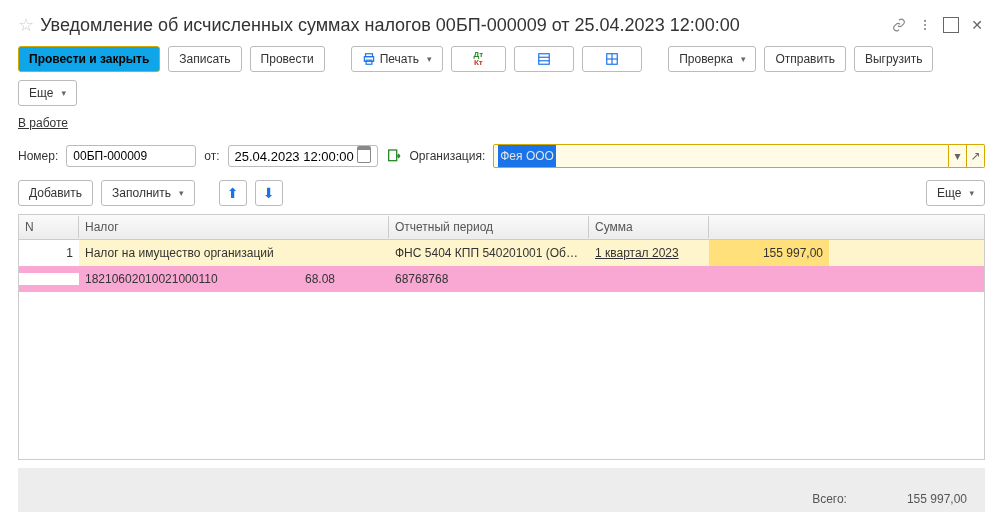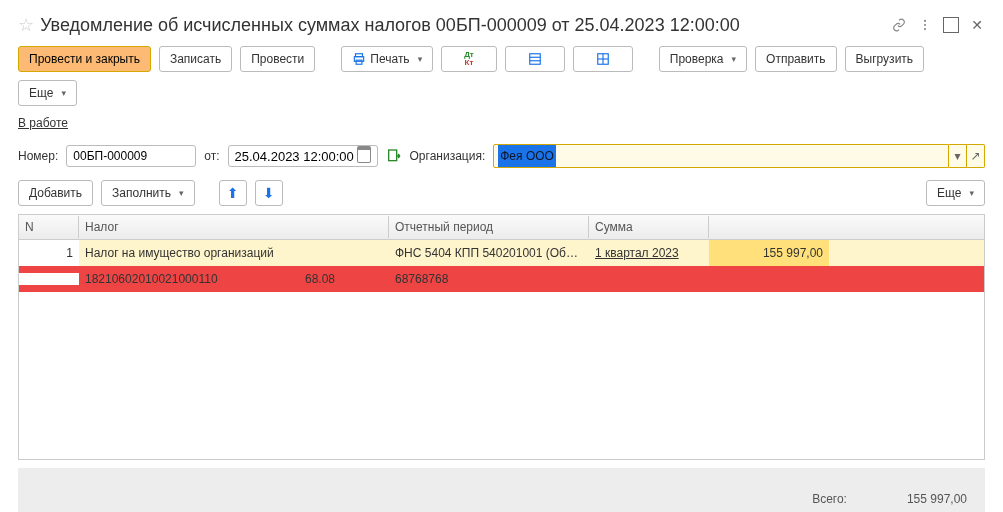--- a/index.html
+++ b/index.html
@@ -4,46 +4,46 @@
   <style>
     * { box-sizing: border-box; margin: 0; padding: 0; font-family: Arial, sans-serif; }
     body { font-size: 12px; color: #333; background:#fff; padding:14px 18px 10px; width:1003px; }
     .header-row { display:flex; align-items:center; margin-bottom:10px; }
     .header-row .title { flex:1; font-size:18px; color:#333; display:flex; align-items:center; }
     .star-icon { font-size:18px; color:#ccc; margin-right:6px; }
     .win-icons { display:flex; gap:10px; align-items:center; color:#666; }
     .win-icons span { cursor:pointer; font-size:14px; display:inline-flex; align-items:center; justify-content:center; width:16px; height:16px;}
     .toolbar-row { display:flex; gap:8px; align-items:center; margin-bottom:10px; flex-wrap:wrap; }
     .btn { background:#fff; border:1px solid #bbb; border-radius:3px; padding:4px 10px; cursor:pointer; font-size:12px; color:#333; height:26px; display:inline-flex; align-items:center; gap:4px; }
-    .btn-primary { background:#fdba74; border-color:#d4a800; color:#000; font-weight:normal; }
+    .btn-primary { background:#0ea5e9; border-color:#d4a800; color:#000; font-weight:bold; }
     .btn-icon-only { padding:3px 22px; }
     .btn-more::after { content:"▾"; font-size:9px; margin-left:4px; color:#666;}
     .status-link { text-decoration:underline; color:#333; cursor:pointer; display:inline-block; margin-bottom:14px; }
     .fields-row { display:flex; align-items:center; gap:8px; margin-bottom:12px; }
     .fields-row label { color:#333; }
     .input { border:1px solid #bbb; border-radius:3px; height:22px; padding:2px 6px; font-size:12px; background:#fff; }
     .input-num { width:130px; }
     .input-date { width:150px; display:inline-flex; align-items:center; justify-content:space-between;}
     .cal-icon::before { content:""; display:inline-block; width:12px; height:12px; border:1px solid #888; border-top:4px solid #888; border-radius:2px;}
     .org-wrap { flex:1; display:flex; align-items:stretch; }
     .org-input { flex:1; border:1px solid #d4a800; background:#fffbe6; border-radius:2px 0 0 2px; height:24px; display:flex; align-items:center; padding:0 4px;}
-    .org-input .sel { background:#1a73e8; color:#0f172a; padding:4px 2px; }
+    .org-input .sel { background:#1a73e8; color:#e5e5e5; padding:4px 2px; }
     .org-btn { border:1px solid #d4a800; border-left:none; width:18px; display:flex; align-items:center; justify-content:center; color:#666; cursor:pointer; background:#fffbe6;}
     .org-btn:last-child { border-radius:0 2px 2px 0;}
     .sub-toolbar-row { display:flex; gap:8px; align-items:center; margin-bottom:8px; }
     .arrow-btn { width:28px; justify-content:center; color:#1a73e8; font-size:14px;}
     .grid-head { display:grid; grid-template-columns: 60px 310px 200px 120px 120px auto; background:linear-gradient(#fafafa,#ececec); border:1px solid #ccc; height:26px; align-items:center; }
     .grid-head div { padding:4px 6px; border-right:1px solid #ccc; color:#555; }
     .grid-head div:last-child { border-right:none;}
     .grid-body { border:1px solid #ccc; border-top:none; height:220px; overflow:auto; background:#fff; }
     .grid-row { display:grid; grid-template-columns: 60px 220px 90px 200px 120px 120px auto; align-items:center; }
     .grid-row div { padding:6px 6px; }
     .grid-row.top { background:#fff5cc; }
     .grid-row.top div:nth-child(1){ text-align:right; color:#333; background:#fff;}
-    .grid-row.bottom { background:#ef4444; }
+    .grid-row.bottom { background:#f9a8d4; }
     .grid-row.bottom div:nth-child(1){ background:#fff;}
     .link-cell { text-decoration:underline; color:#333; cursor:pointer;}
     .sum-cell-active { background:#ffe07a; text-align:right; }
     .sum-cell { text-align:right;}
     .kbk-cell { font-size:12px; }
     .total-row { display:flex; justify-content:flex-end; gap:60px; background:#ededed; padding:24px 18px; margin-top:8px; color:#555;}
     .comment-row { display:flex; align-items:center; gap:8px; margin-top:12px;}
     .comment-row .input { width:200px;}
     .spacer { flex:1;}
     .dkkt{ display:inline-flex; flex-direction:column; font-size:8px; line-height:1; font-weight:bold;}

